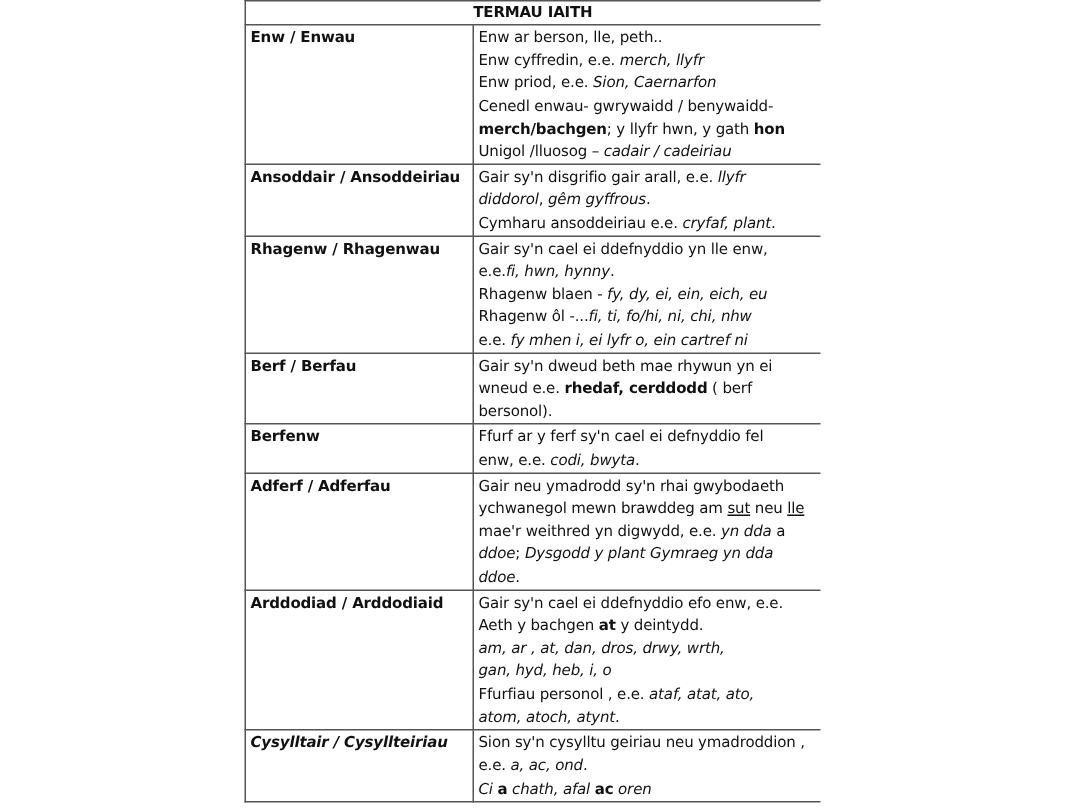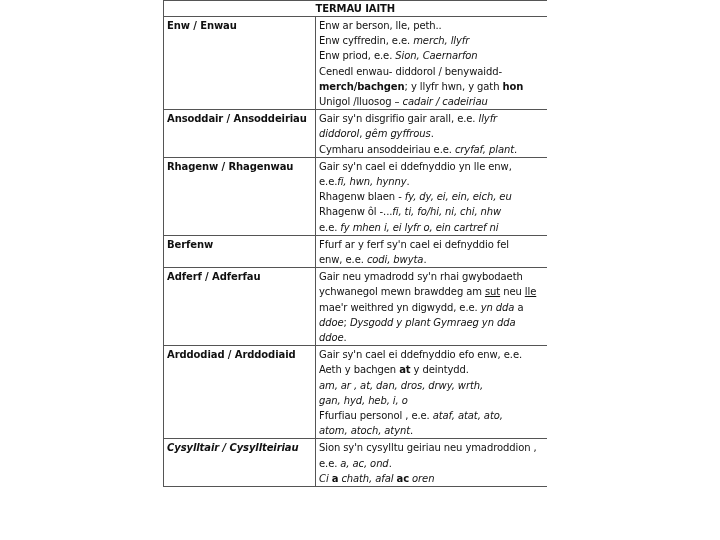--- a/index.html
+++ b/index.html
@@ -37,41 +37,49 @@
         <th colspan="2">TERMAU IAITH</th>
       </tr>
     </thead>
     <tbody id="rows">
         <tr>
           <td class="term">Enw / Enwau</td>
           <td class="def">
             <div><span>Enw ar berson, lle, peth..</span></div>
             <div><span>Enw cyffredin, e.e. </span><span class="bi">merch, llyfr</span></div>
             <div><span>Enw priod, e.e. </span><span class="bi">Sion,  Caernarfon</span></div>
-            <div><span>Cenedl enwau- diddorol / benywaidd-</span></div>
+            <div><span>Cenedl enwau- gwrywaidd / benywaidd-</span></div>
             <div><span class="b">merch/bachgen</span><span>; y llyfr hwn, y gath </span><span class="b">hon</span></div>
             <div><span>Unigol /lluosog – </span><span class="bi">cadair / cadeiriau</span></div>
           </td>
         </tr>
         <tr>
           <td class="term">Ansoddair / Ansoddeiriau</td>
           <td class="def">
             <div><span>Gair sy'n disgrifio gair arall, e.e. </span><span class="i">llyfr</span></div>
             <div><span class="bi">diddorol</span><span>, </span><span class="i">gêm</span><span> </span><span class="bi">gyffrous</span><span>.</span></div>
             <div><span>Cymharu ansoddeiriau e.e. </span><span class="bi">cryfaf,  plant</span><span>.</span></div>
           </td>
         </tr>
         <tr>
           <td class="term">Rhagenw / Rhagenwau</td>
           <td class="def">
             <div><span>Gair sy'n cael ei ddefnyddio yn lle enw,</span></div>
             <div><span>e.e.</span><span class="bi">fi,  hwn,  hynny</span><span>.</span></div>
             <div><span>Rhagenw blaen - </span><span class="bi">fy,  dy,  ei, ein,  eich,  eu</span></div>
             <div><span>Rhagenw ôl -...</span><span class="bi">fi,  ti,  fo/hi, ni,  chi,  nhw</span></div>
             <div><span>e.e. </span><span class="bi">fy mhen i,  ei lyfr o,  ein cartref ni</span></div>
+          </td>
+        </tr>
+        <tr>
+          <td class="term">Berf / Berfau</td>
+          <td class="def">
+            <div><span>Gair sy'n dweud beth mae rhywun yn ei</span></div>
+            <div><span>wneud e.e. </span><span class="b">rhedaf,  cerddodd</span><span> ( berf</span></div>
+            <div><span>bersonol).</span></div>
           </td>
         </tr>
         <tr>
           <td class="term">Berfenw</td>
           <td class="def">
             <div><span>Ffurf ar y ferf sy'n cael ei defnyddio fel</span></div>
             <div><span>enw, e.e. </span><span class="bi">codi,  bwyta</span><span>.</span></div>
           </td>
         </tr>
         <tr>

